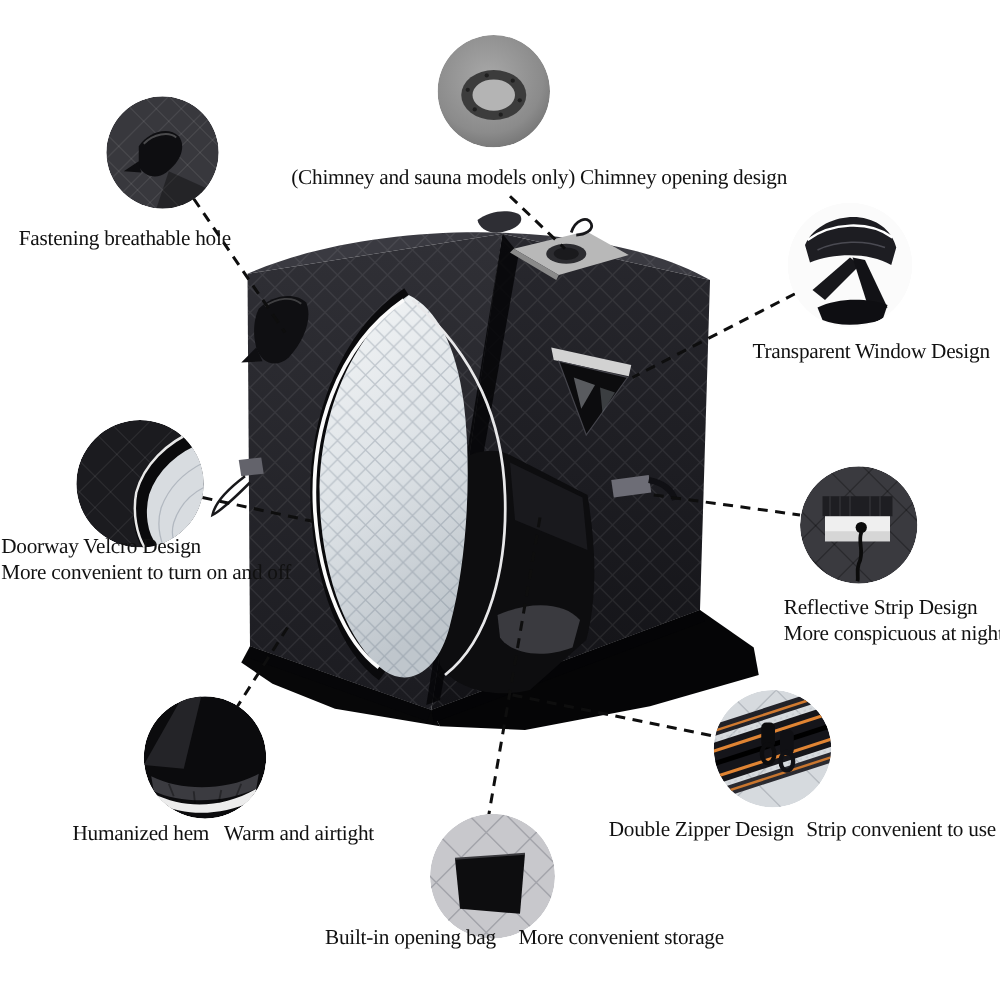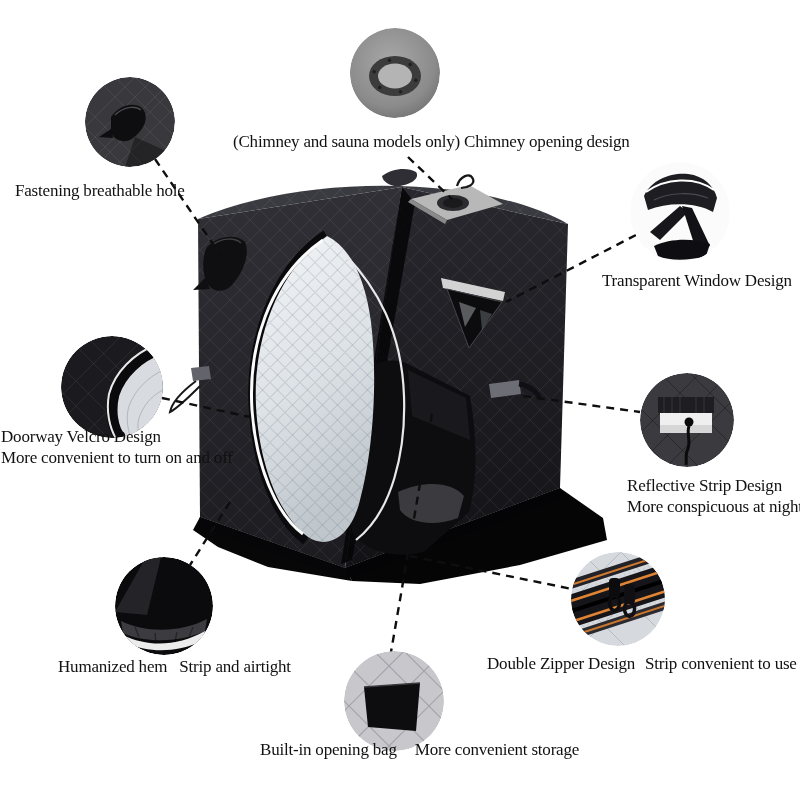--- a/index.html
+++ b/index.html
@@ -317,21 +317,21 @@
     <div>Doorway Velcro Design</div>
     <div>More convenient to turn on and off</div>
   </div>
 
   <div class="label" style="left:627px;top:475px;">
     <div>Reflective Strip Design</div>
     <div>More conspicuous at night</div>
   </div>
 
   <div class="label" style="left:58px;top:656px;">
-    <span>Humanized hem</span><span class="gap12">Strip and airtight</span>
+    <span>Humanized hem</span><span class="gap12">Warm and airtight</span>
   </div>
 
   <div class="label" style="left:487px;top:653px;">
     <span>Double Zipper Design</span><span class="gap10">Strip convenient to use</span>
   </div>
 
   <div class="label" style="left:260px;top:739px;">
     <span>Built-in opening bag</span><span class="gap18">More convenient storage</span>
   </div>
 

